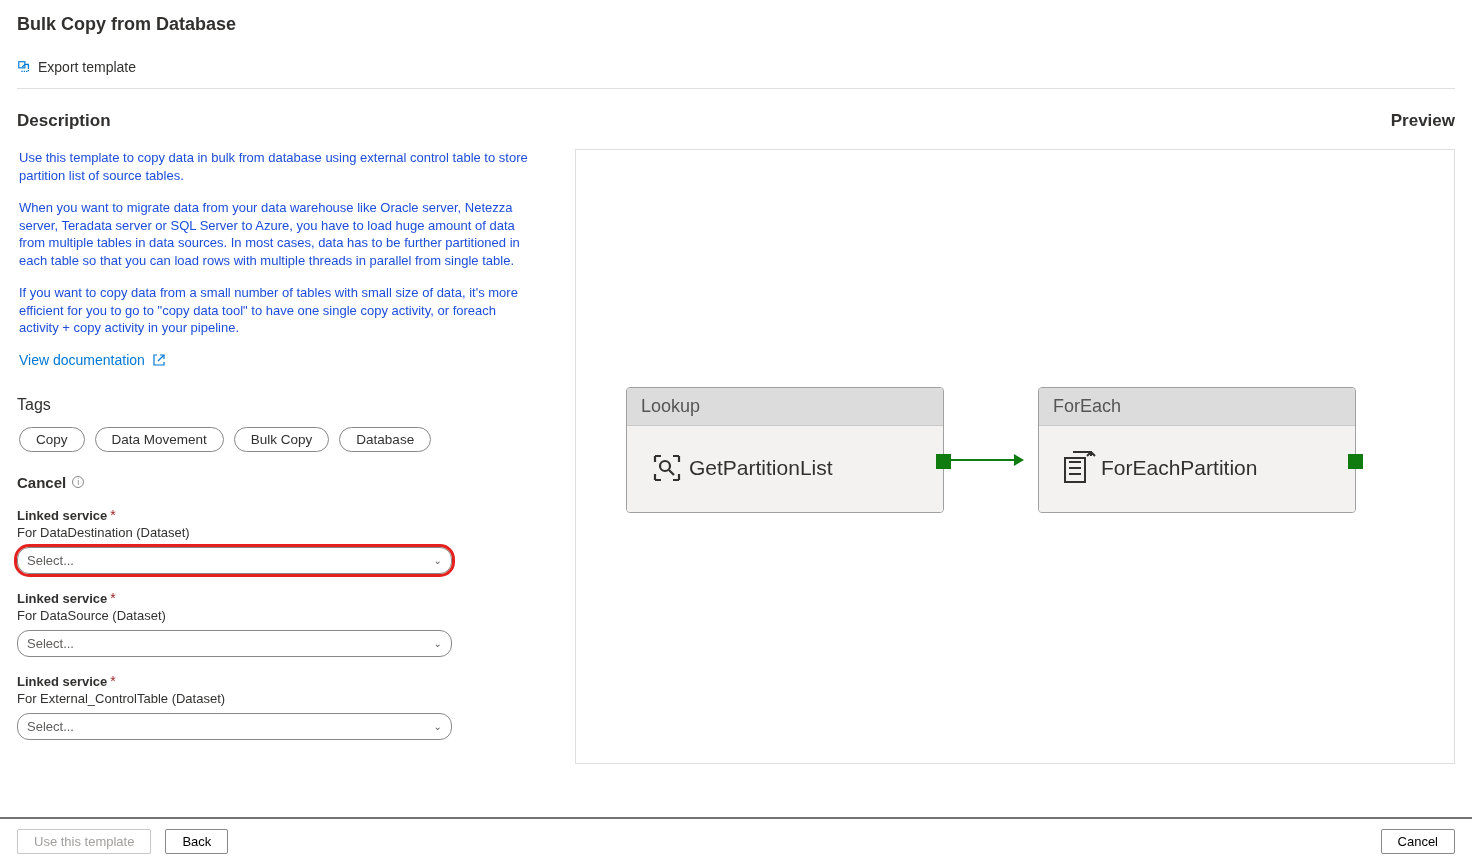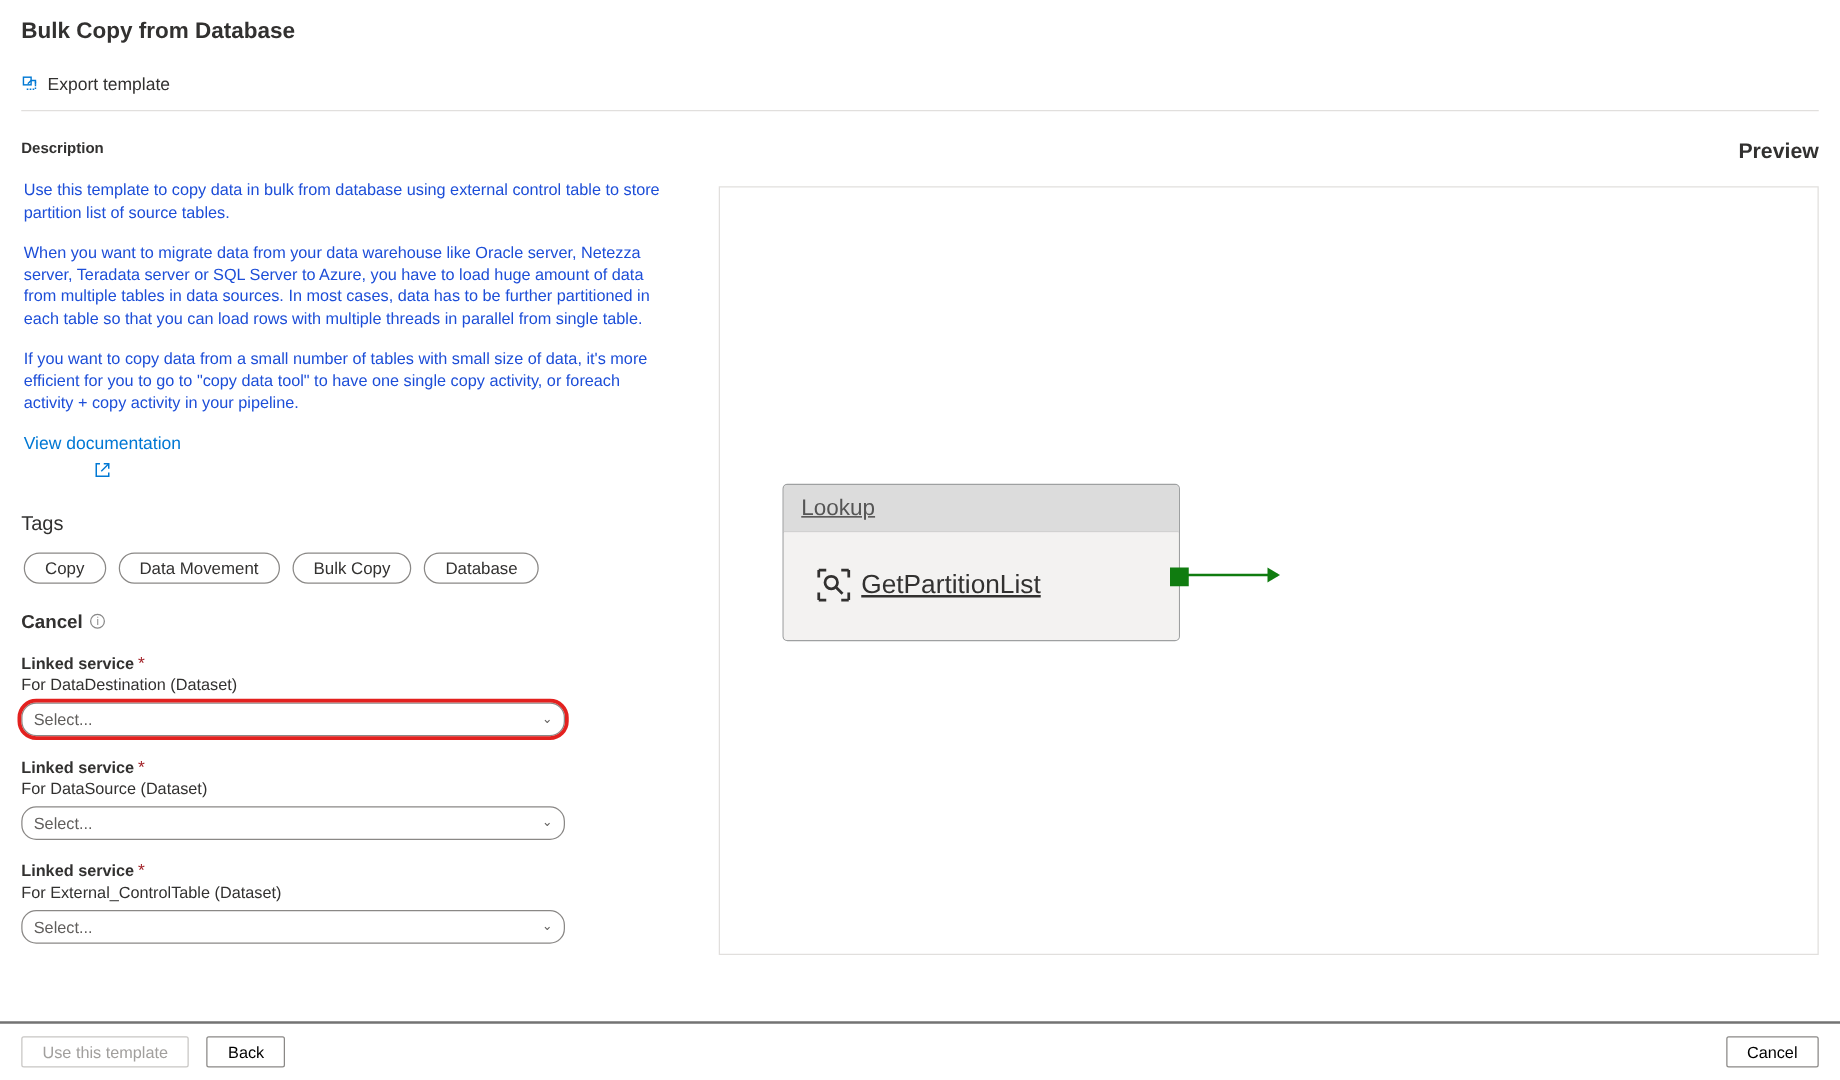--- a/index.html
+++ b/index.html
@@ -35,41 +35,40 @@
     }
     .export-link svg { width: 14px; height: 14px; }
     .export-link span.txt { color: #323130; }
     .content {
       display: flex;
       gap: 38px;
     }
     .left-col { width: 520px; flex-shrink: 0; }
     .right-col { flex: 1; }
     .section-heading {
-      font-size: 12px;
+      font-size: 17px;
       font-weight: 600;
       margin-bottom: 18px;
     }
     .desc-para {
       font-size: 13px;
       color: #1d4ed8;
       line-height: 1.35;
       margin-bottom: 15px;
       margin-left: 2px;
     }
     .doc-link {
       color: #0078d4;
       cursor: pointer;
       display: inline-flex;
       align-items: center;
       gap: 7px;
       font-size: 14px;
       margin-left: 2px;
       margin-bottom: 22px;
-      flex-direction: column;
     }
     .doc-link svg { width: 14px; height: 14px; }
     .tags-heading {
       font-size: 16px;
       font-weight: 400;
       margin-bottom: 13px;
       margin-top: 6px;
     }
     .tags-row { display: flex; gap: 10px; margin-bottom: 22px; margin-left: 2px; }
     .tag-pill {
@@ -145,21 +144,20 @@
       position: relative;
       background: #fff;
     }
     .node {
       position: absolute;
       width: 318px;
       border: 1px solid #9ea0a1;
       border-radius: 4px;
       background: #f3f2f1;
       overflow: visible;
-      text-decoration: underline;
     }
     .node-header {
       background: #dcdcdc;
       font-size: 18px;
       color: #555;
       padding: 8px 14px;
       border-top-left-radius: 3px;
       border-top-right-radius: 3px;
       border-bottom: 1px solid #c8c8c8;
     }
@@ -325,20 +323,32 @@
               <circle cx="16" cy="16" r="5"></circle>
               <path d="M20 20 L25 25"></path>
             </svg>
             <div class="node-name">GetPartitionList</div>
           </div>
           <div class="port-right"></div>
         </div>
 
         <div class="arrow"></div>
 
+        <div class="node" style="left:462px; top:237px;">
+          <div class="node-header">ForEach</div>
+          <div class="node-body">
+            <svg class="node-icon" viewBox="0 0 36 36" fill="none" stroke="#323130" stroke-width="2">
+              <rect x="4" y="8" width="20" height="24"></rect>
+              <path d="M8 12 L20 12 M8 18 L20 18 M8 24 L20 24"></path>
+              <path d="M30 6 L30 2 L12 2 M30 2 L26 6 M30 2 L34 6" stroke-width="2"></path>
+            </svg>
+            <div class="node-name">ForEachPartition</div>
+          </div>
+          <div class="port-right"></div>
+        </div>
 
       </div>
     </div>
   </div>
 </div>
 
 <div class="footer">
   <button class="btn disabled">Use this template</button>
   <button class="btn">Back</button>
   <div class="footer-spacer"></div>

